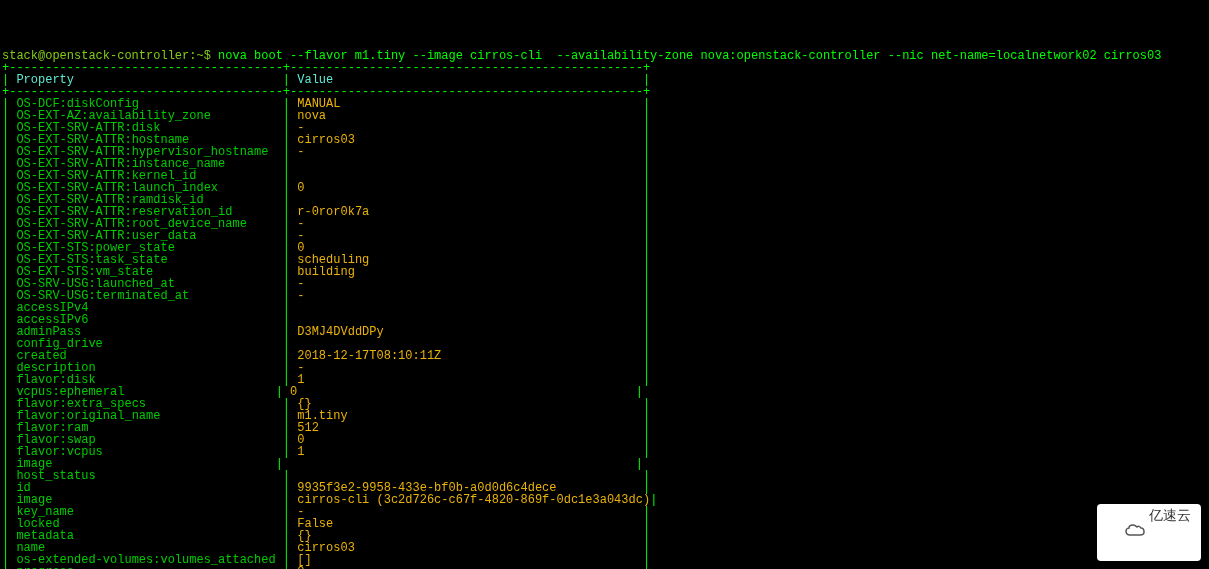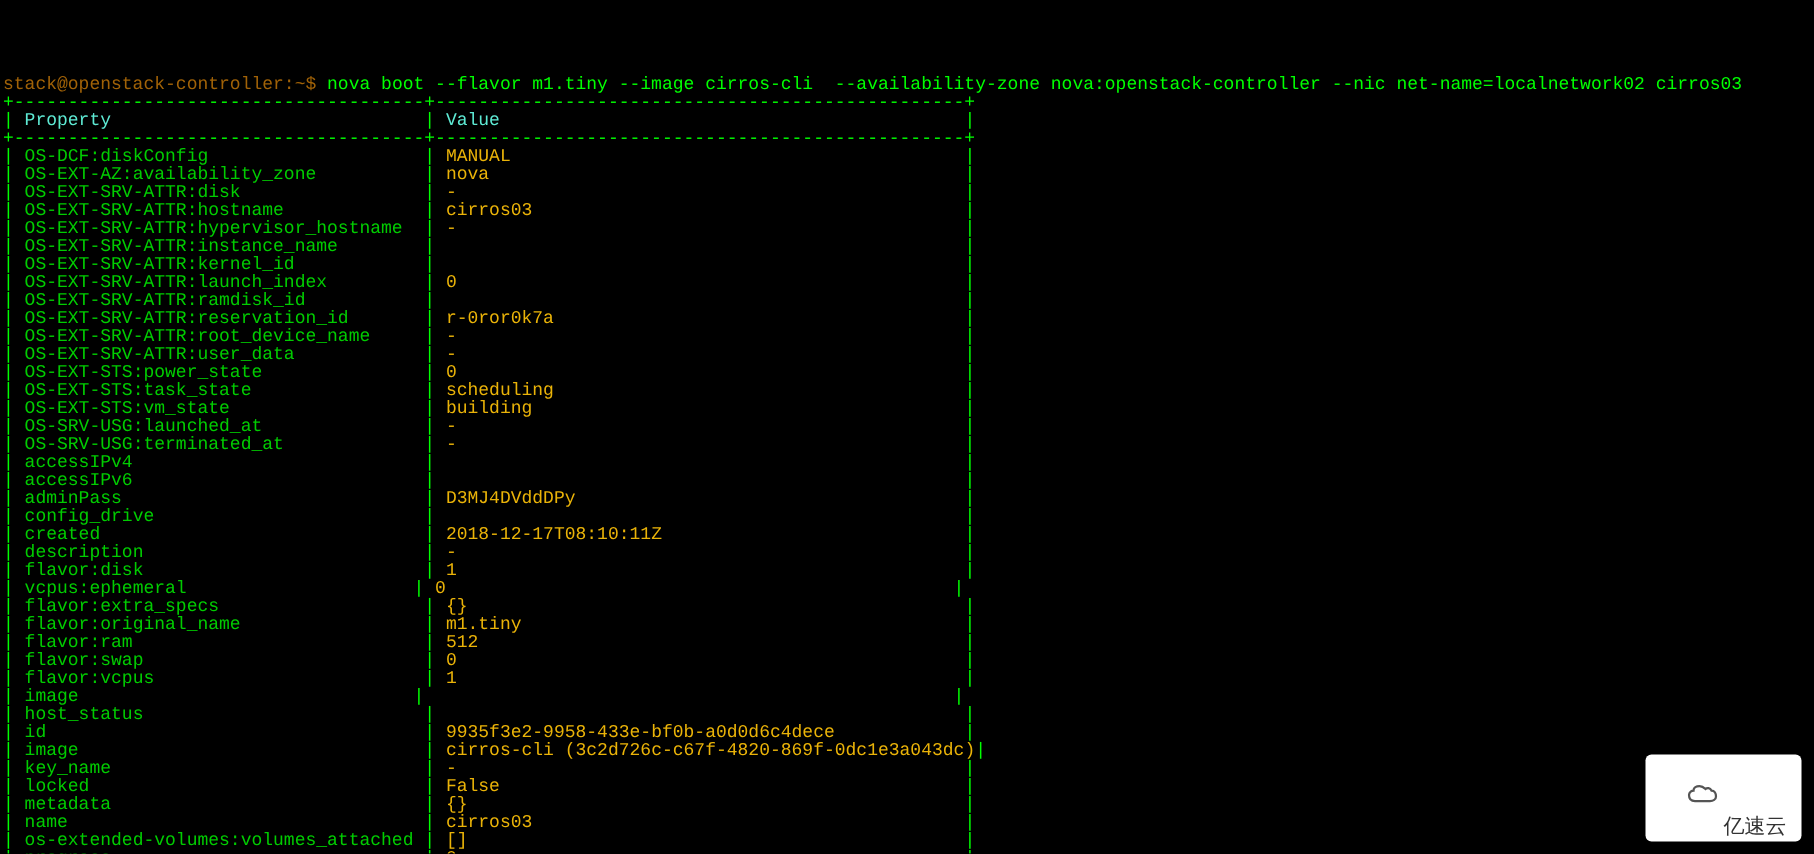--- a/index.html
+++ b/index.html
@@ -17,21 +17,21 @@
       width: 1209px;
       height: 569px;
       overflow: hidden;
       white-space: pre;
     }
     .prompt-line {
       color: #00ff00;
       margin-bottom: 2px;
     }
     .prompt-user {
-      color: #a16207;
+      color: #84cc16;
     }
     .command {
       color: #00ff00;
       margin-top: 12px;
     }
     .table-border {
       color: #00ff00;
     }
     .header-cell {
       color: #5eead4;
@@ -50,21 +50,21 @@
       position: absolute;
       bottom: 8px;
       right: 8px;
       background: #fff;
       border-radius: 4px;
       padding: 4px 10px;
       font-family: sans-serif;
       font-size: 14px;
       color: #333;
       display: flex;
-      align-items: flex-end;
+      align-items: flex-start;
       gap: 4px;
     }
     .watermark-icon {
       font-size: 16px;
     }
   </style>
 </head>
 <body>
 
 

